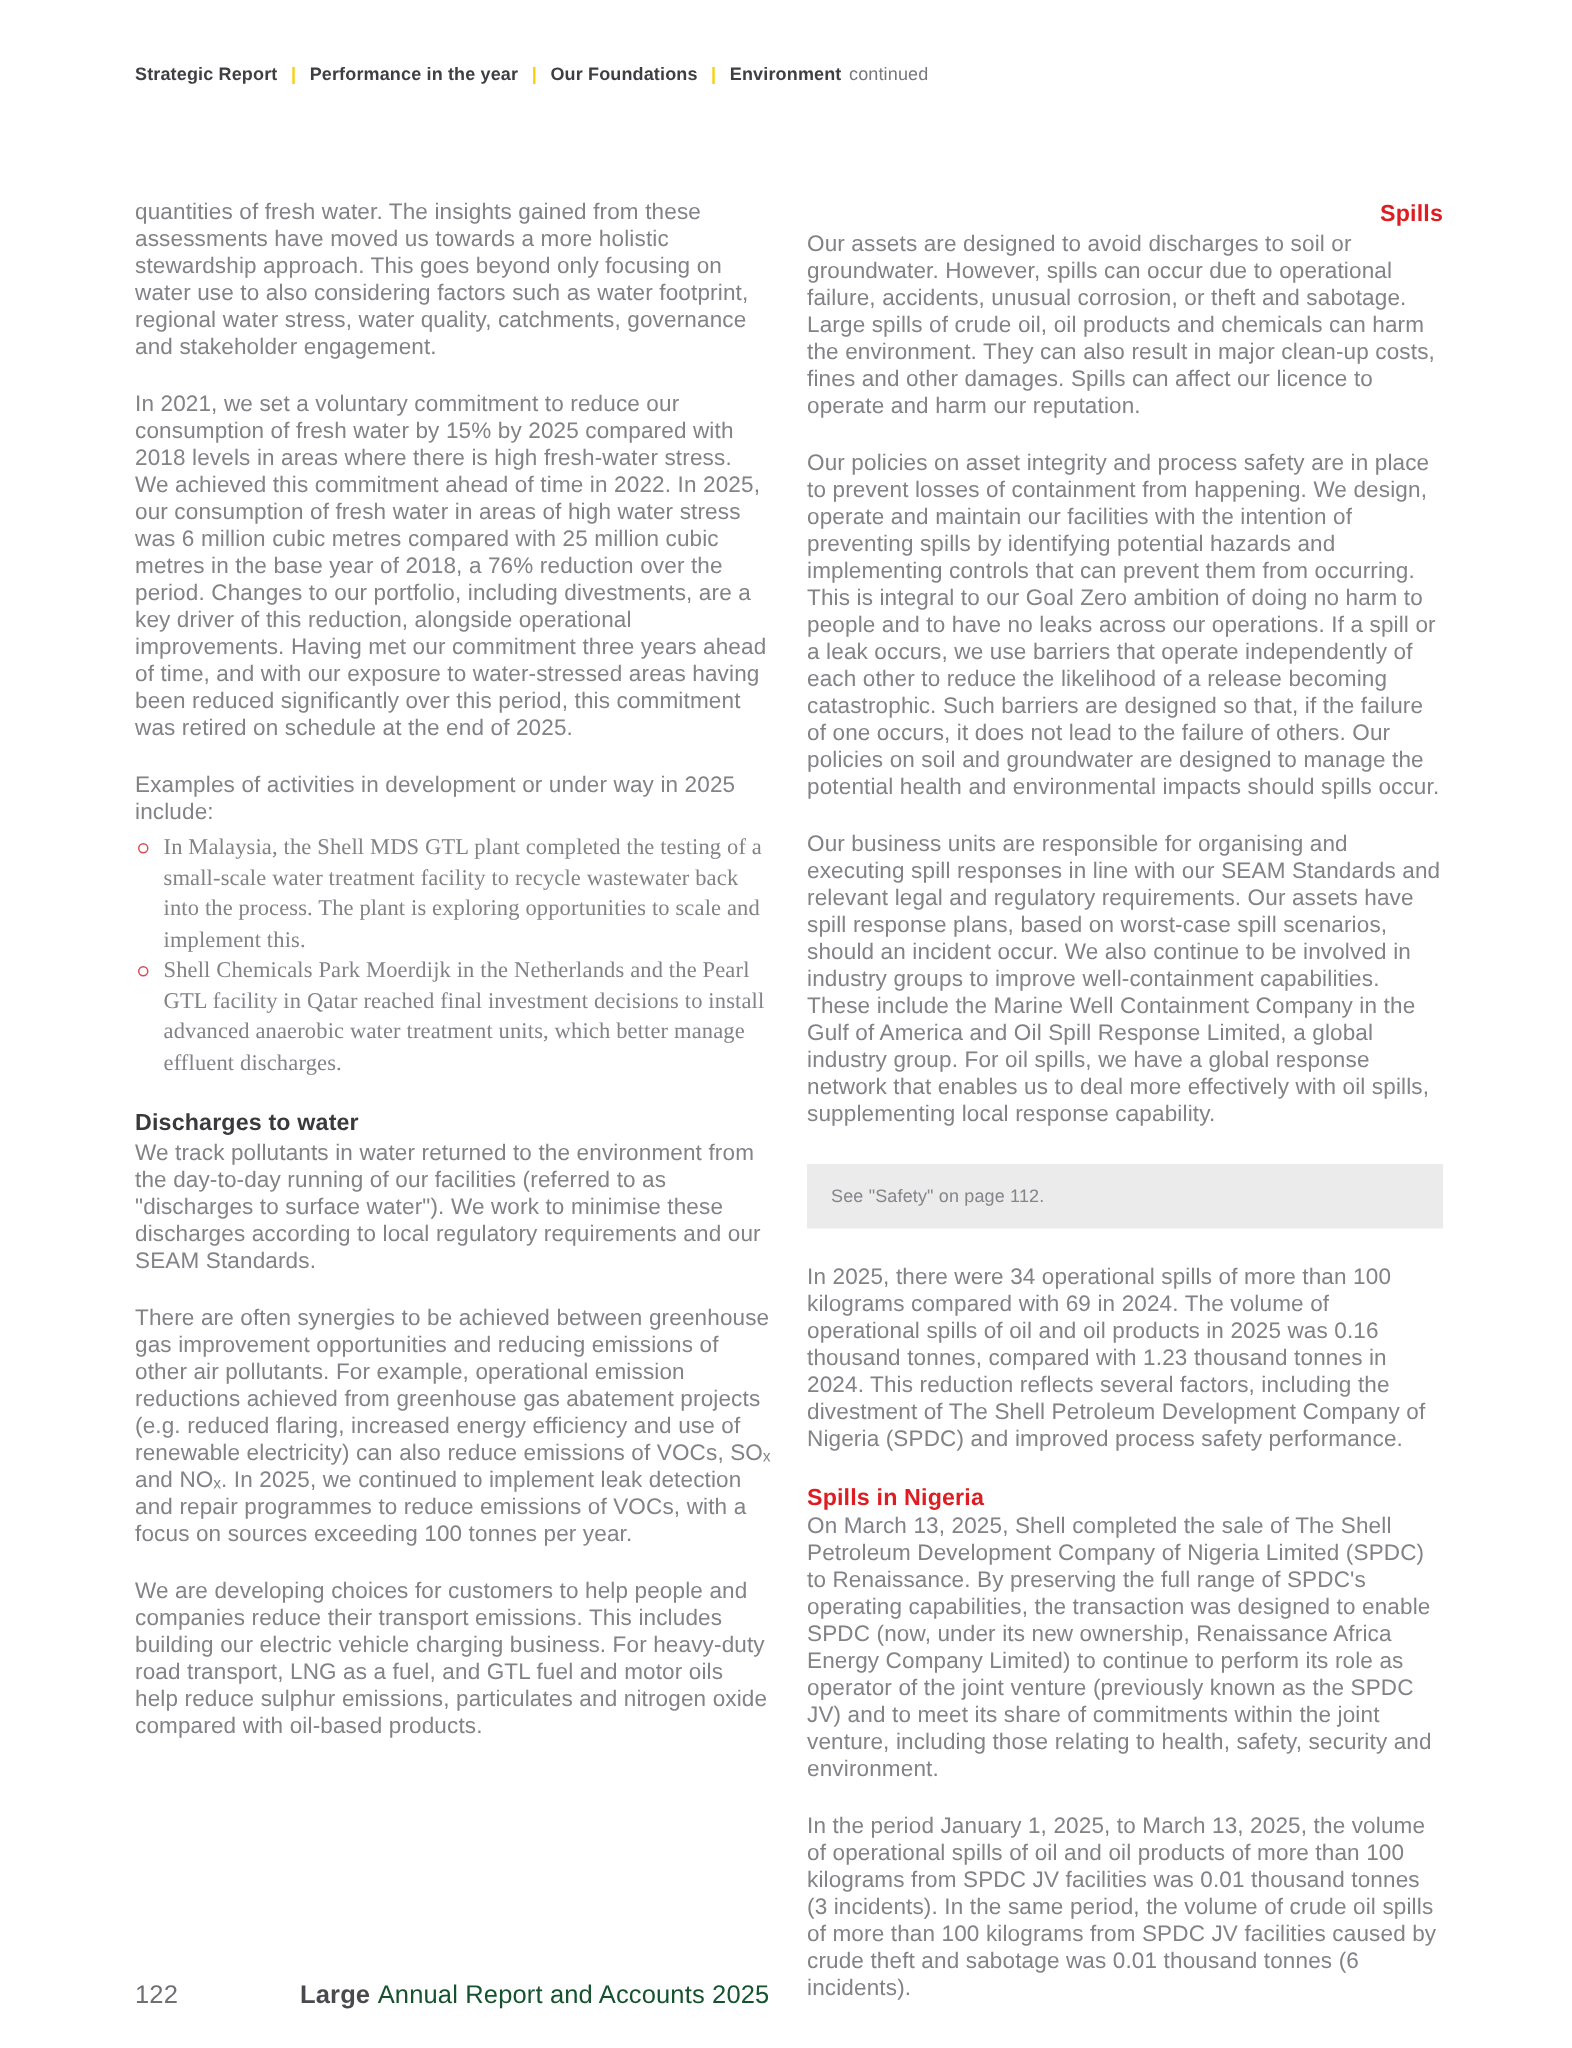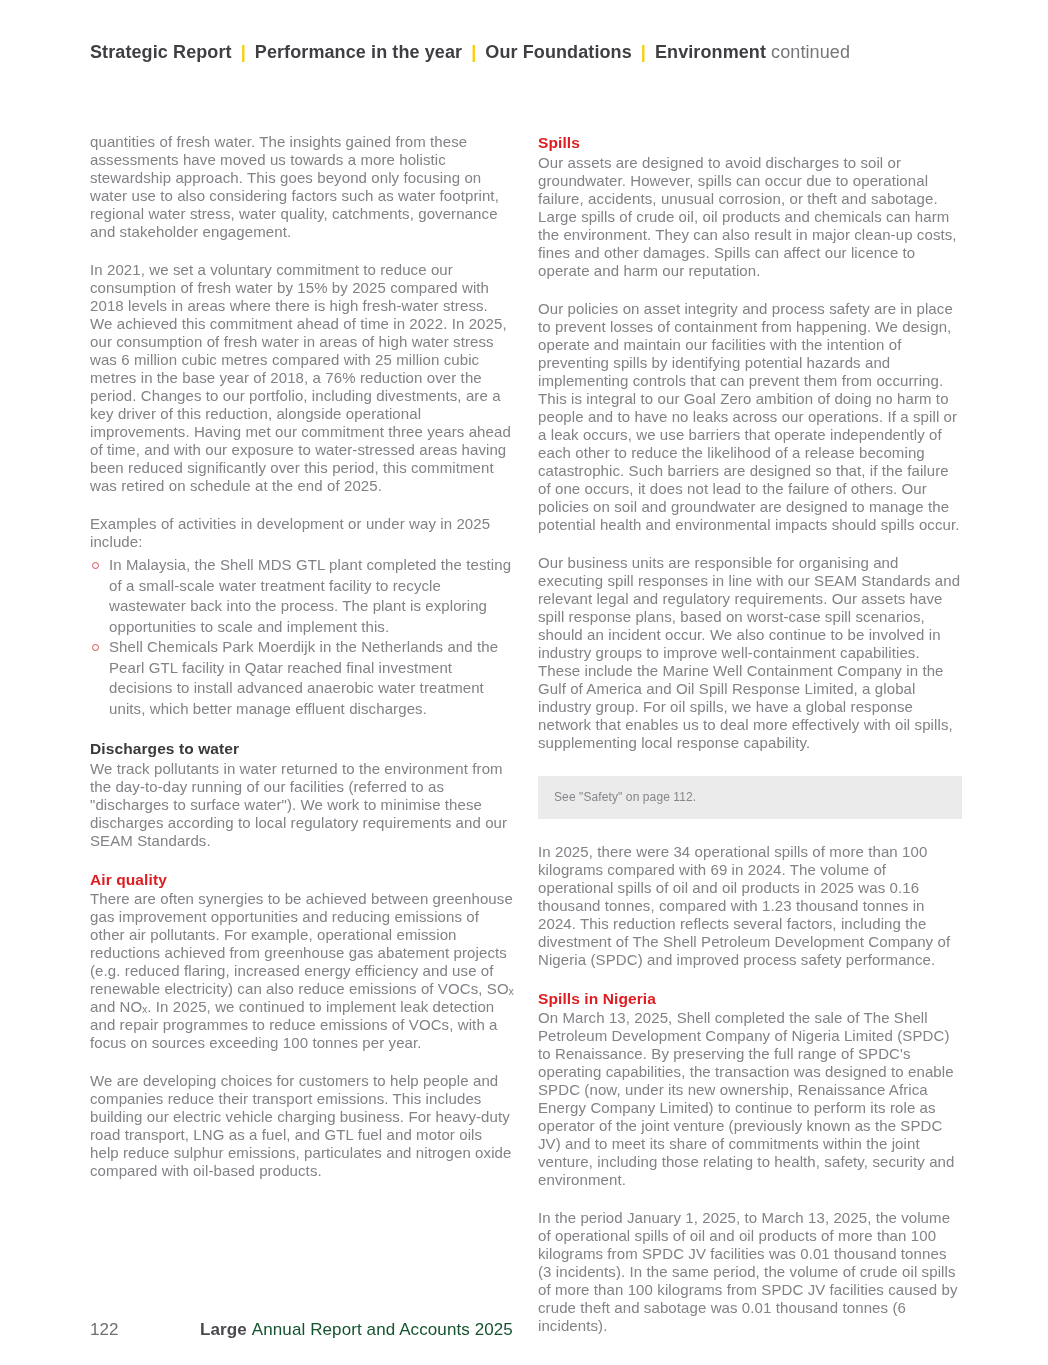--- a/index.html
+++ b/index.html
@@ -5,21 +5,21 @@
   html,body{margin:0;padding:0;}
   body{
     width:1048px;height:1365px;
     background:#ffffff;
     font-family:"Liberation Sans","DejaVu Sans",sans-serif;
     position:relative;
     -webkit-font-smoothing:antialiased;
   }
   .doc-header{
     position:absolute;left:90px;top:42px;
-    font-size:18px;font-weight:bold;color:#3f3f43;
+    font-size:12px;font-weight:bold;color:#3f3f43;
     letter-spacing:0.1px;white-space:nowrap;
   }
   .doc-header .pipe{color:#FBCE07;margin:0 9px;font-weight:bold;}
   .doc-header .continued{font-weight:normal;color:#77777b;margin-left:5px;}
 
   .columns{
     position:absolute;left:90px;top:133px;width:872px;
     display:grid;grid-template-columns:1fr 1fr;column-gap:24px;
   }
   .col{min-width:0;}
@@ -30,24 +30,24 @@
     color:#828287;letter-spacing:0.1px;
   }
   .lead{margin-bottom:4px;}
   h3{
     margin:0;padding:0;
     font-size:15.5px;line-height:20.5px;font-weight:bold;
     letter-spacing:0.1px;
   }
   h3.dark{color:#3a3a3d;margin-top:20px;}
   h3.red{color:#DD1D21;margin-top:20px;}
-  h3.first{margin-top:0;}
+  h3.first{margin-top:0;text-align:right;}
 
   ul.bullets{
-    list-style:none;margin:0 0 20px 0;padding:0;
+    list-style:none;margin:0 0 20px 0;padding:0;font-family:Liberation Serif, serif;
   }
   ul.bullets li{
     display:flex;align-items:flex-start;
     font-size:15px;line-height:20.5px;color:#828287;letter-spacing:0.1px;
   }
   .dot{
     flex:0 0 auto;
     width:5px;height:5px;
     border:1.5px solid #d94a52;border-radius:50%;
     margin:7px 10px 0 2px;
@@ -89,21 +89,20 @@
         <span class="dot"></span>
         <span class="btext">In Malaysia, the Shell MDS GTL plant completed the testing of a small-scale water treatment facility to recycle wastewater back into the process. The plant is exploring opportunities to scale and implement this.</span>
       </li>
       <li>
         <span class="dot"></span>
         <span class="btext">Shell Chemicals Park Moerdijk in the Netherlands and the Pearl GTL facility in Qatar reached final investment decisions to install advanced anaerobic water treatment units, which better manage effluent discharges.</span>
       </li>
     </ul>
     <h3 class="dark">Discharges to water</h3>
     <p>We track pollutants in water returned to the environment from the day-to-day running of our facilities (referred to as "discharges to surface water"). We work to minimise these discharges according to local regulatory requirements and our SEAM Standards.</p>
-    <h3 class="red">Air quality</h3>
     <p>There are often synergies to be achieved between greenhouse gas improvement opportunities and reducing emissions of other air pollutants. For example, operational emission reductions achieved from greenhouse gas abatement projects (e.g. reduced flaring, increased energy efficiency and use of renewable electricity) can also reduce emissions of VOCs, SOₓ and NOₓ. In 2025, we continued to implement leak detection and repair programmes to reduce emissions of VOCs, with a focus on sources exceeding 100 tonnes per year.</p>
     <p>We are developing choices for customers to help people and companies reduce their transport emissions. This includes building our electric vehicle charging business. For heavy-duty road transport, LNG as a fuel, and GTL fuel and motor oils help reduce sulphur emissions, particulates and nitrogen oxide compared with oil-based products.</p>
 
   </section>
 
   <section class="col">
     <h3 class="red first">Spills</h3>
     <p>Our assets are designed to avoid discharges to soil or groundwater. However, spills can occur due to operational failure, accidents, unusual corrosion, or theft and sabotage. Large spills of crude oil, oil products and chemicals can harm the environment. They can also result in major clean-up costs, fines and other damages. Spills can affect our licence to operate and harm our reputation.</p>
     <p>Our policies on asset integrity and process safety are in place to prevent losses of containment from happening. We design, operate and maintain our facilities with the intention of preventing spills by identifying potential hazards and implementing controls that can prevent them from occurring. This is integral to our Goal Zero ambition of doing no harm to people and to have no leaks across our operations. If a spill or a leak occurs, we use barriers that operate independently of each other to reduce the likelihood of a release becoming catastrophic. Such barriers are designed so that, if the failure of one occurs, it does not lead to the failure of others. Our policies on soil and groundwater are designed to manage the potential health and environmental impacts should spills occur.</p>
     <p>Our business units are responsible for organising and executing spill responses in line with our SEAM Standards and relevant legal and regulatory requirements. Our assets have spill response plans, based on worst-case spill scenarios, should an incident occur. We also continue to be involved in industry groups to improve well-containment capabilities. These include the Marine Well Containment Company in the Gulf of America and Oil Spill Response Limited, a global industry group. For oil spills, we have a global response network that enables us to deal more effectively with oil spills, supplementing local response capability.</p>

